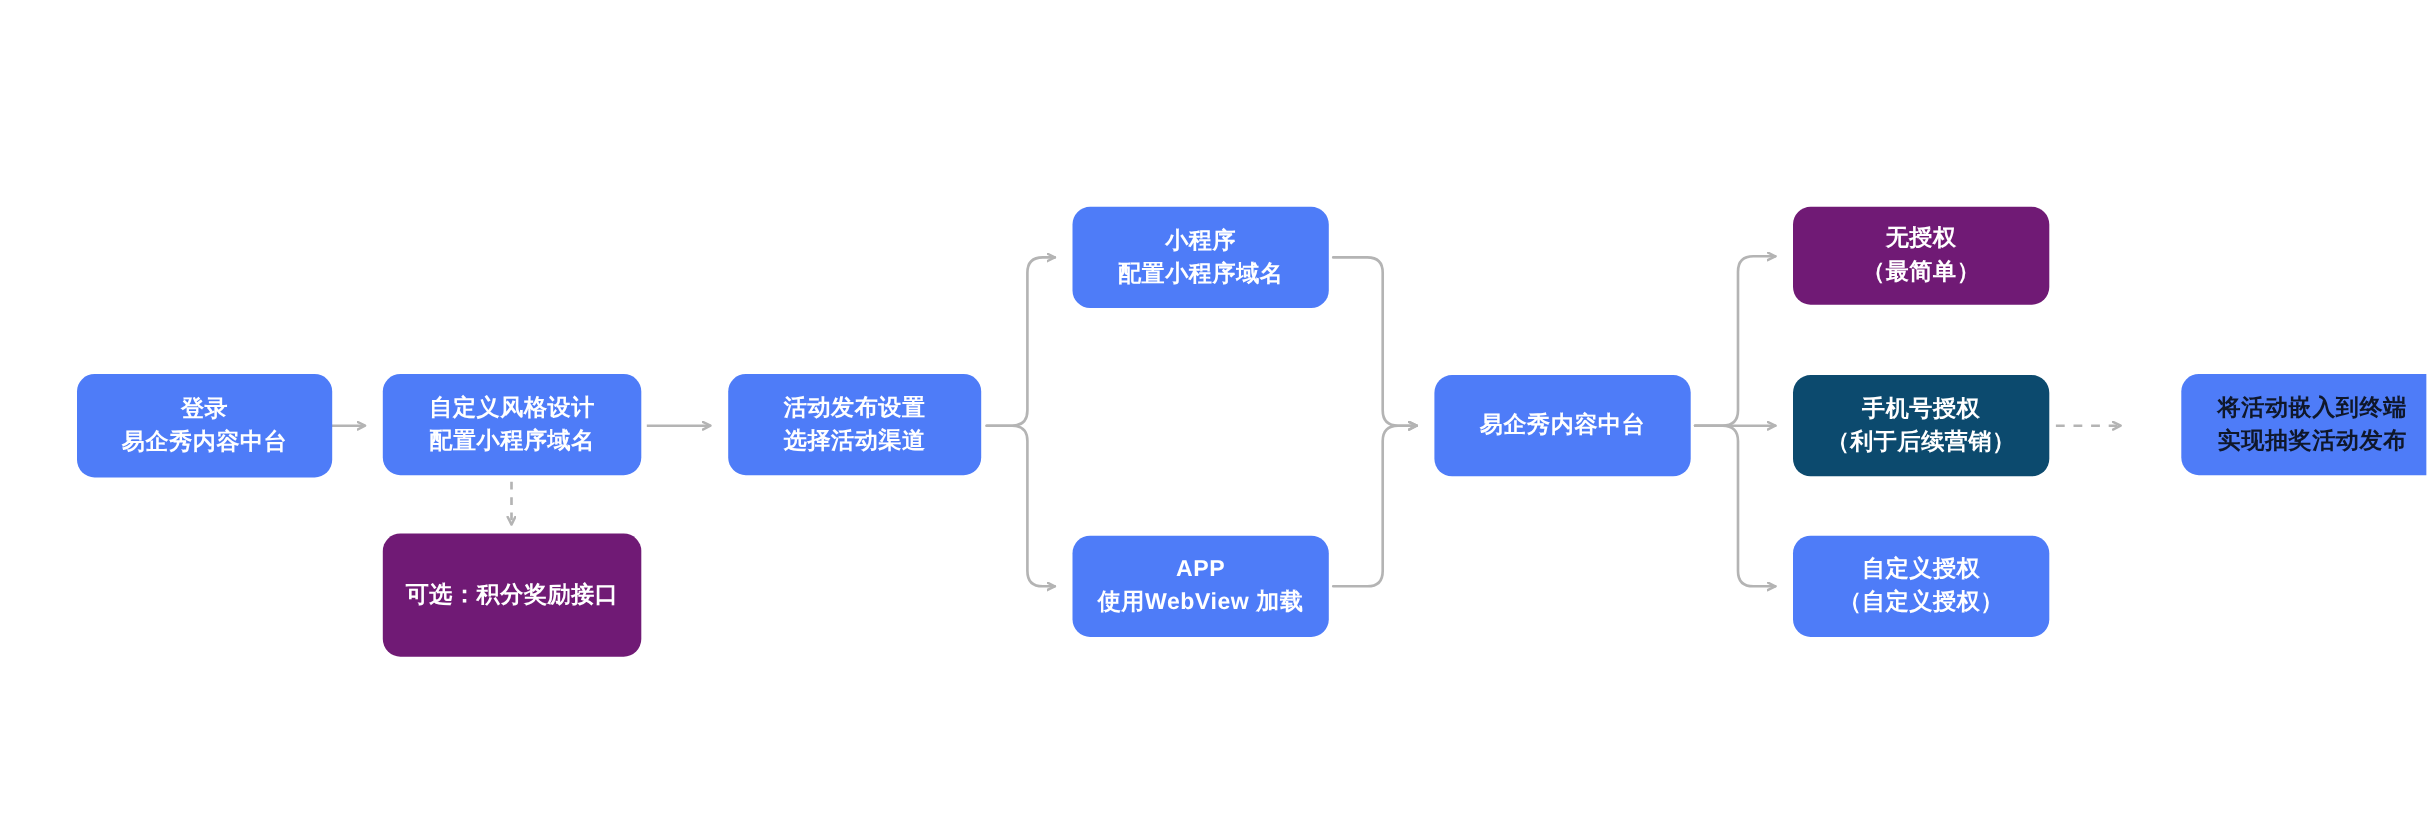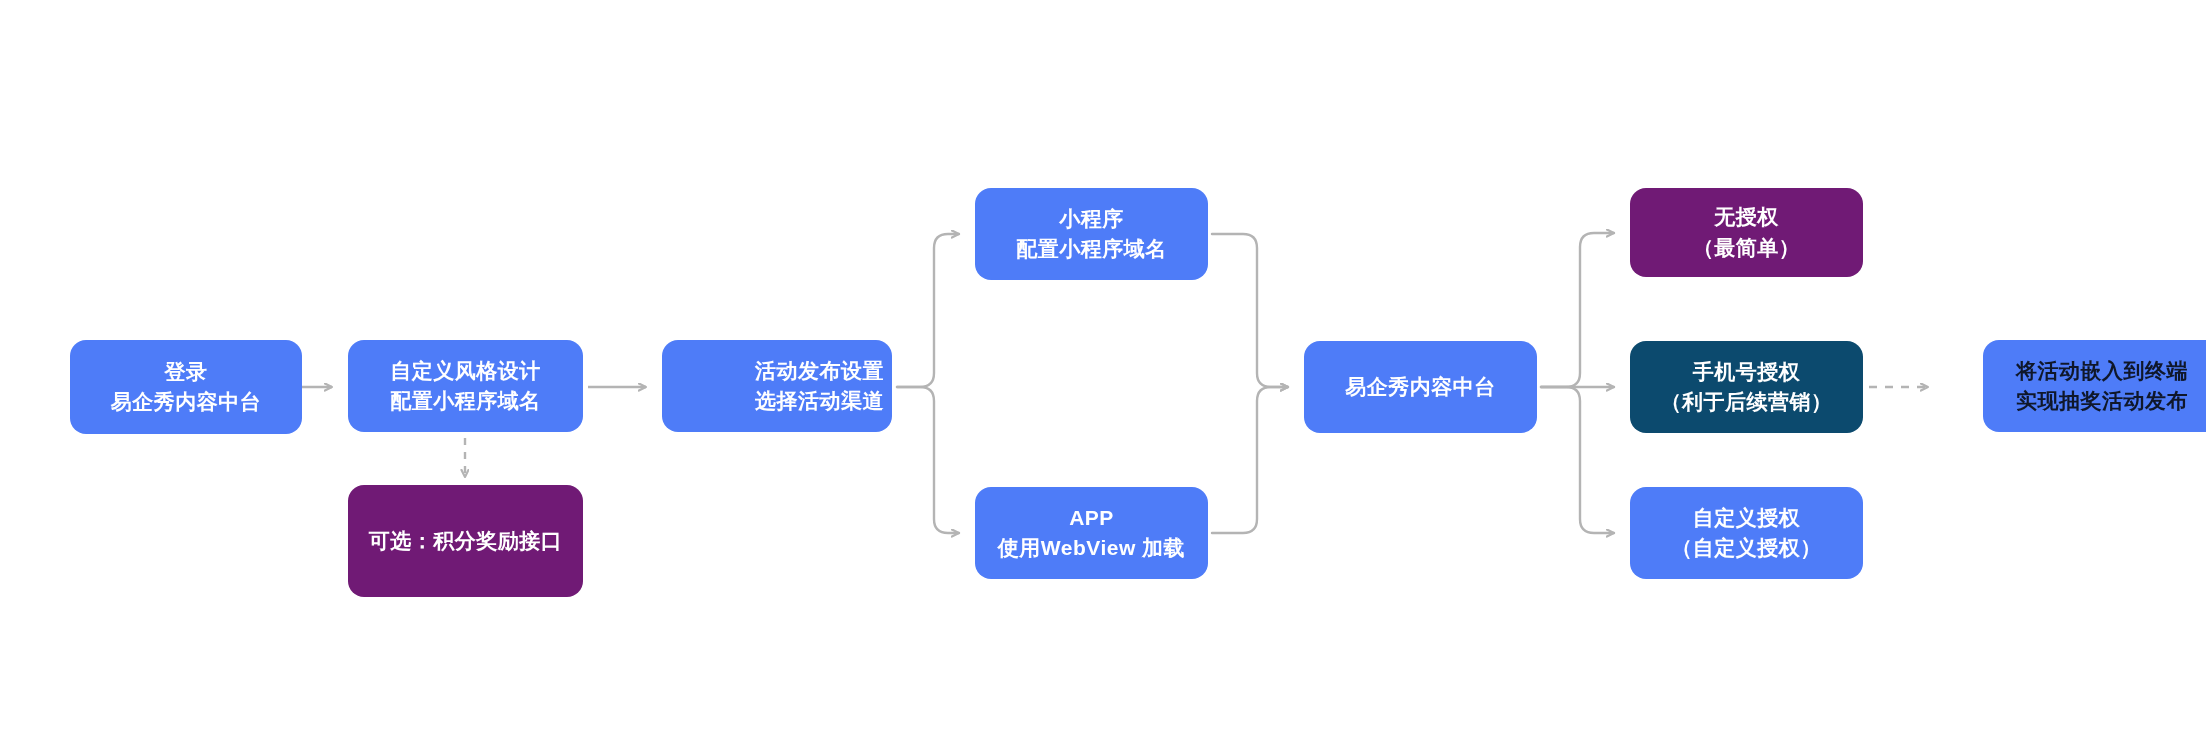--- a/index.html
+++ b/index.html
@@ -105,21 +105,21 @@
         <span class="line">登录</span>
         <span class="line">易企秀内容中台</span>
       </div>
       <div class="node" style="left: 348px; top: 340px; width: 235px; height: 92px; background: rgb(78, 124, 248); color: #ffffff;">
         <span class="line">自定义风格设计</span>
         <span class="line">配置小程序域名</span>
       </div>
       <div class="node" style="left: 348px; top: 485px; width: 235px; height: 112px; background: #701a75; color: rgb(255, 255, 255);">
         <span class="line">可选：积分奖励接口</span>
       </div>
-      <div class="node" style="left: 662px; top: 340px; width: 230px; height: 92px; background: rgb(78, 124, 248); color: rgb(255, 255, 255); align-items: flex-end;">
+      <div class="node" style="left: 662px; top: 340px; width: 230px; height: 92px; background: rgb(78, 124, 248); color: rgb(255, 255, 255);">
         <span class="line">活动发布设置</span>
         <span class="line">选择活动渠道</span>
       </div>
       <div class="node" style="left: 975px; top: 188px; width: 233px; height: 92px; background: rgb(78, 124, 248); color: rgb(255, 255, 255);">
         <span class="line">小程序</span>
         <span class="line">配置小程序域名</span>
       </div>
       <div class="node" style="left: 975px; top: 487px; width: 233px; height: 92px; background: rgb(78, 124, 248); color: rgb(255, 255, 255);">
         <span class="line">APP</span>
         <span class="line">使用WebView 加载</span>

